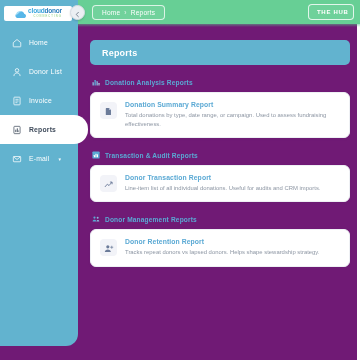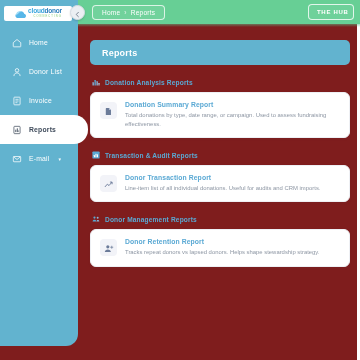--- a/index.html
+++ b/index.html
@@ -9,21 +9,21 @@
     height: 360px;
     overflow: hidden;
     background: #ffffff;
     font-family: "Liberation Sans", sans-serif;
   }
 
   #app {
     position: relative;
     width: 357px;
     height: 360px;
-    background: #7f1d1d;
+    background: #701a75;
   }
 
   
   .topbar {
     position: absolute;
     left: 74px;
     top: 0;
     width: 286px;
     height: 24px;
     background: #67cf95;

